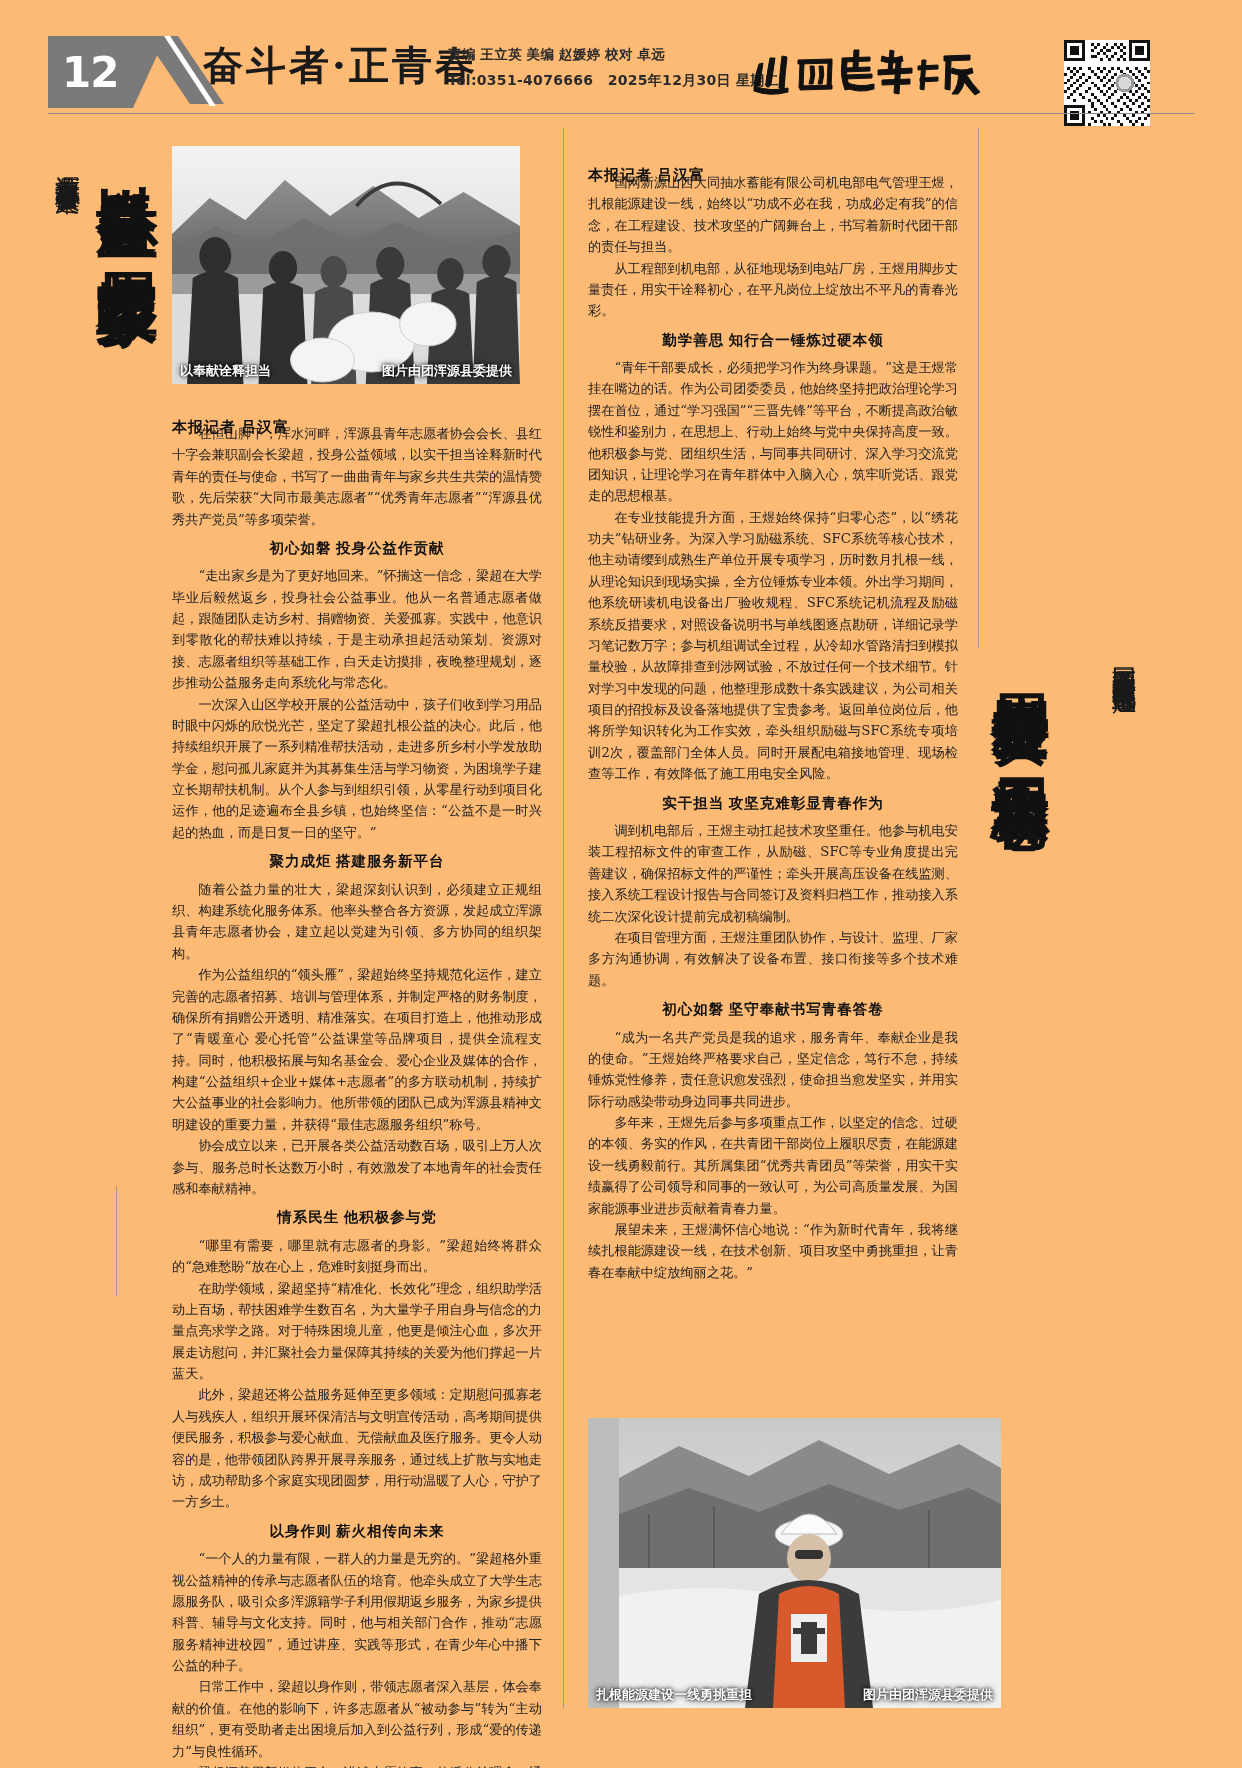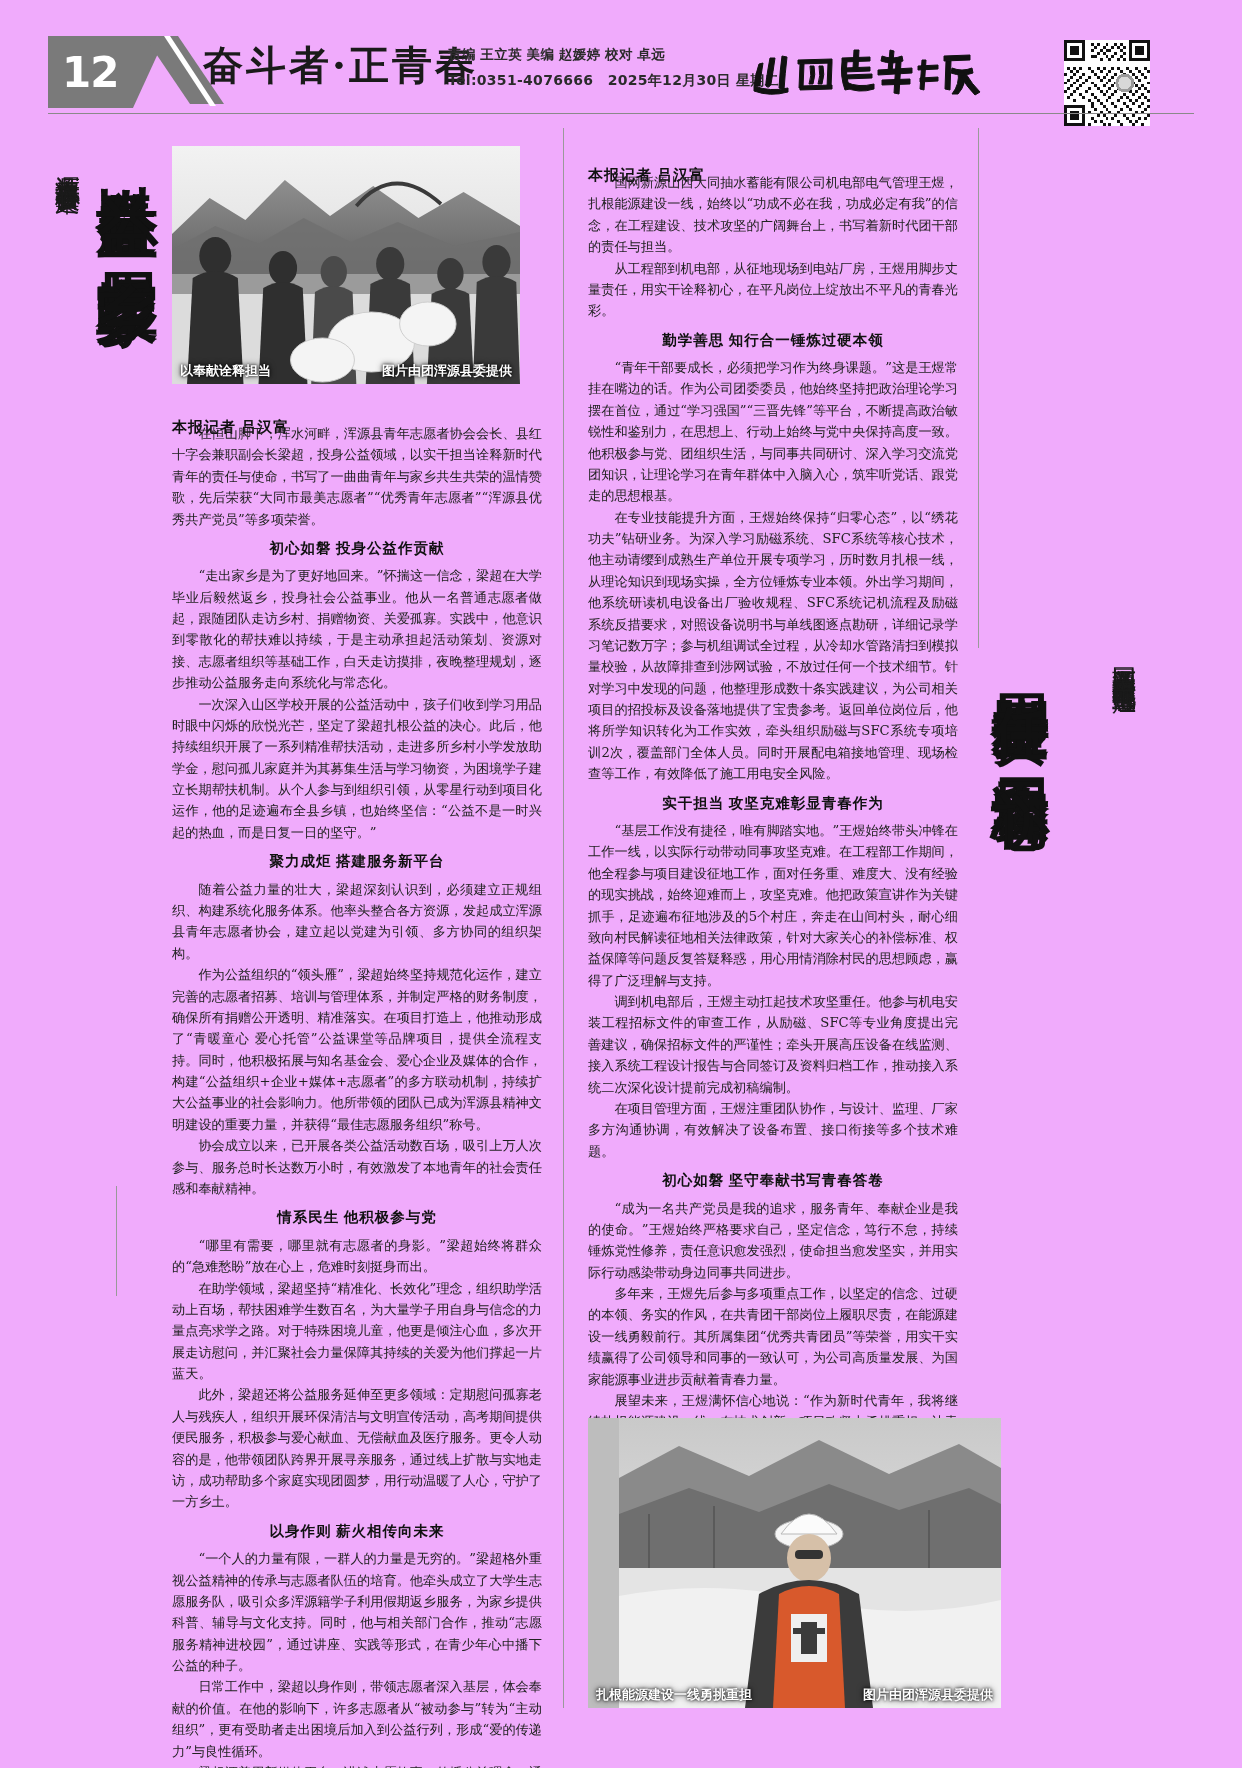--- a/index.html
+++ b/index.html
@@ -14,21 +14,21 @@
     color: #1a1a1a;
     position: relative;
     overflow: hidden;
   }
 
   .page {
     position: absolute;
     left: 0; top: 0;
     width: 1242px;
     height: 1768px;
-    background: #f0abfc;
+    background: #fdba74;
   }
 
   
   .masthead {
     position: absolute;
     left: 48px;
     top: 36px;
     width: 1150px;
     height: 76px;
   }
@@ -574,21 +574,20 @@
 
     <div class="byline" style="left:540px; top:18px;">本报记者 吕汉富</div>
 
     <div class="colbody" id="right-body" style="left:540px; top:44px; width:370px;">
         <p>国网新源山西大同抽水蓄能有限公司机电部电气管理王煜，扎根能源建设一线，始终以“功成不必在我，功成必定有我”的信念，在工程建设、技术攻坚的广阔舞台上，书写着新时代团干部的责任与担当。</p>
         <p>从工程部到机电部，从征地现场到电站厂房，王煜用脚步丈量责任，用实干诠释初心，在平凡岗位上绽放出不平凡的青春光彩。</p>
         <span class="subhead">勤学善思 知行合一锤炼过硬本领</span>
         <p>“青年干部要成长，必须把学习作为终身课题。”这是王煜常挂在嘴边的话。作为公司团委委员，他始终坚持把政治理论学习摆在首位，通过“学习强国”“三晋先锋”等平台，不断提高政治敏锐性和鉴别力，在思想上、行动上始终与党中央保持高度一致。他积极参与党、团组织生活，与同事共同研讨、深入学习交流党团知识，让理论学习在青年群体中入脑入心，筑牢听党话、跟党走的思想根基。</p>
         <p>在专业技能提升方面，王煜始终保持“归零心态”，以“绣花功夫”钻研业务。为深入学习励磁系统、SFC系统等核心技术，他主动请缨到成熟生产单位开展专项学习，历时数月扎根一线，从理论知识到现场实操，全方位锤炼专业本领。外出学习期间，他系统研读机电设备出厂验收规程、SFC系统记机流程及励磁系统反措要求，对照设备说明书与单线图逐点勘研，详细记录学习笔记数万字；参与机组调试全过程，从冷却水管路清扫到模拟量校验，从故障排查到涉网试验，不放过任何一个技术细节。针对学习中发现的问题，他整理形成数十条实践建议，为公司相关项目的招投标及设备落地提供了宝贵参考。返回单位岗位后，他将所学知识转化为工作实效，牵头组织励磁与SFC系统专项培训2次，覆盖部门全体人员。同时开展配电箱接地管理、现场检查等工作，有效降低了施工用电安全风险。</p>
         <span class="subhead">实干担当 攻坚克难彰显青春作为</span>
-        <p>“基层工作没有捷径，唯有脚踏实地。”王煜始终带头冲锋在工作一线，以实际行动带动同事攻坚克难。在工程部工作期间，他全程参与项目建设征地工作，面对任务重、难度大、没有经验的现实挑战，始终迎难而上，攻坚克难。他把政策宣讲作为关键抓手，足迹遍布征地涉及的5个村庄，奔走在山间村头，耐心细致向村民解读征地相关法律政策，针对大家关心的补偿标准、权益保障等问题反复答疑释惑，用心用情消除村民的思想顾虑，赢得了广泛理解与支持。</p>
         <p>调到机电部后，王煜主动扛起技术攻坚重任。他参与机电安装工程招标文件的审查工作，从励磁、SFC等专业角度提出完善建议，确保招标文件的严谨性；牵头开展高压设备在线监测、接入系统工程设计报告与合同签订及资料归档工作，推动接入系统二次深化设计提前完成初稿编制。</p>
         <p>在项目管理方面，王煜注重团队协作，与设计、监理、厂家多方沟通协调，有效解决了设备布置、接口衔接等多个技术难题。</p>
         <span class="subhead">初心如磐 坚守奉献书写青春答卷</span>
         <p>“成为一名共产党员是我的追求，服务青年、奉献企业是我的使命。”王煜始终严格要求自己，坚定信念，笃行不怠，持续锤炼党性修养，责任意识愈发强烈，使命担当愈发坚实，并用实际行动感染带动身边同事共同进步。</p>
         <p>多年来，王煜先后参与多项重点工作，以坚定的信念、过硬的本领、务实的作风，在共青团干部岗位上履职尽责，在能源建设一线勇毅前行。其所属集团“优秀共青团员”等荣誉，用实干实绩赢得了公司领导和同事的一致认可，为公司高质量发展、为国家能源事业进步贡献着青春力量。</p>
         <p>展望未来，王煜满怀信心地说：“作为新时代青年，我将继续扎根能源建设一线，在技术创新、项目攻坚中勇挑重担，让青春在奉献中绽放绚丽之花。”</p>
       </div>
 
     <div class="divider-v" style="left:930px; top:0px; height:520px;"></div>
 

